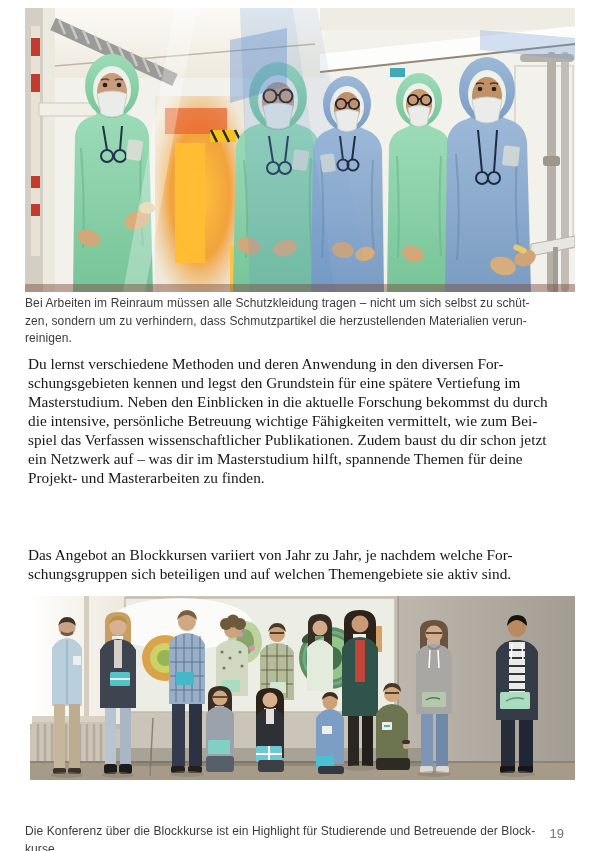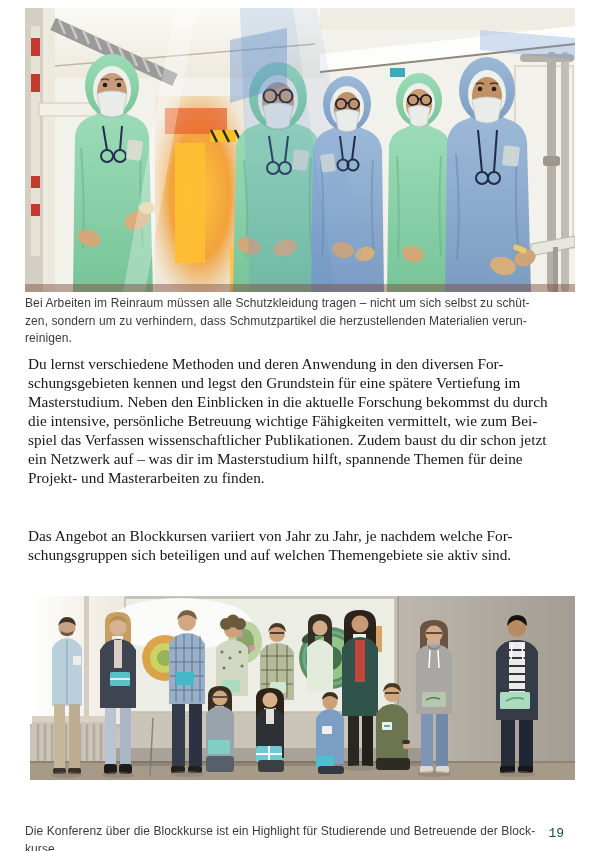--- a/index.html
+++ b/index.html
@@ -17,24 +17,24 @@
     white-space:pre-line; letter-spacing:0.1px;
   }
   #caption-cleanroom { top:295px; }
   #caption-conference { top:802px;margin-top:21px; }
   .bodytext {
     position:absolute; left:28px; top:354px; width:547px;
     font-family:"Liberation Serif", serif;
     font-size:15.3px; line-height:19px; color:var(--body-text,#161616);
   }
   .bodytext p { margin:0; white-space:pre-line; }
-  .bodytext p + p { margin-top:39px; }
+  .bodytext p + p { margin-top:58px; }
   .page-number {
     position:absolute; right:36px; top:826px;
-    font-family:Liberation Mono, monospace; font-size:13px; color:#14532d;margin-left:31px;
+    font-family:Liberation Sans, sans-serif; font-size:13px; color:#737373;margin-left:31px;
   }
 </style>
 </head>
 <body>
 
 <div class="page">
 
   <figure class="photo" id="photo-cleanroom" style="margin:0;">
     <svg width="550" height="284" viewBox="0 0 550 284">
       <defs>

